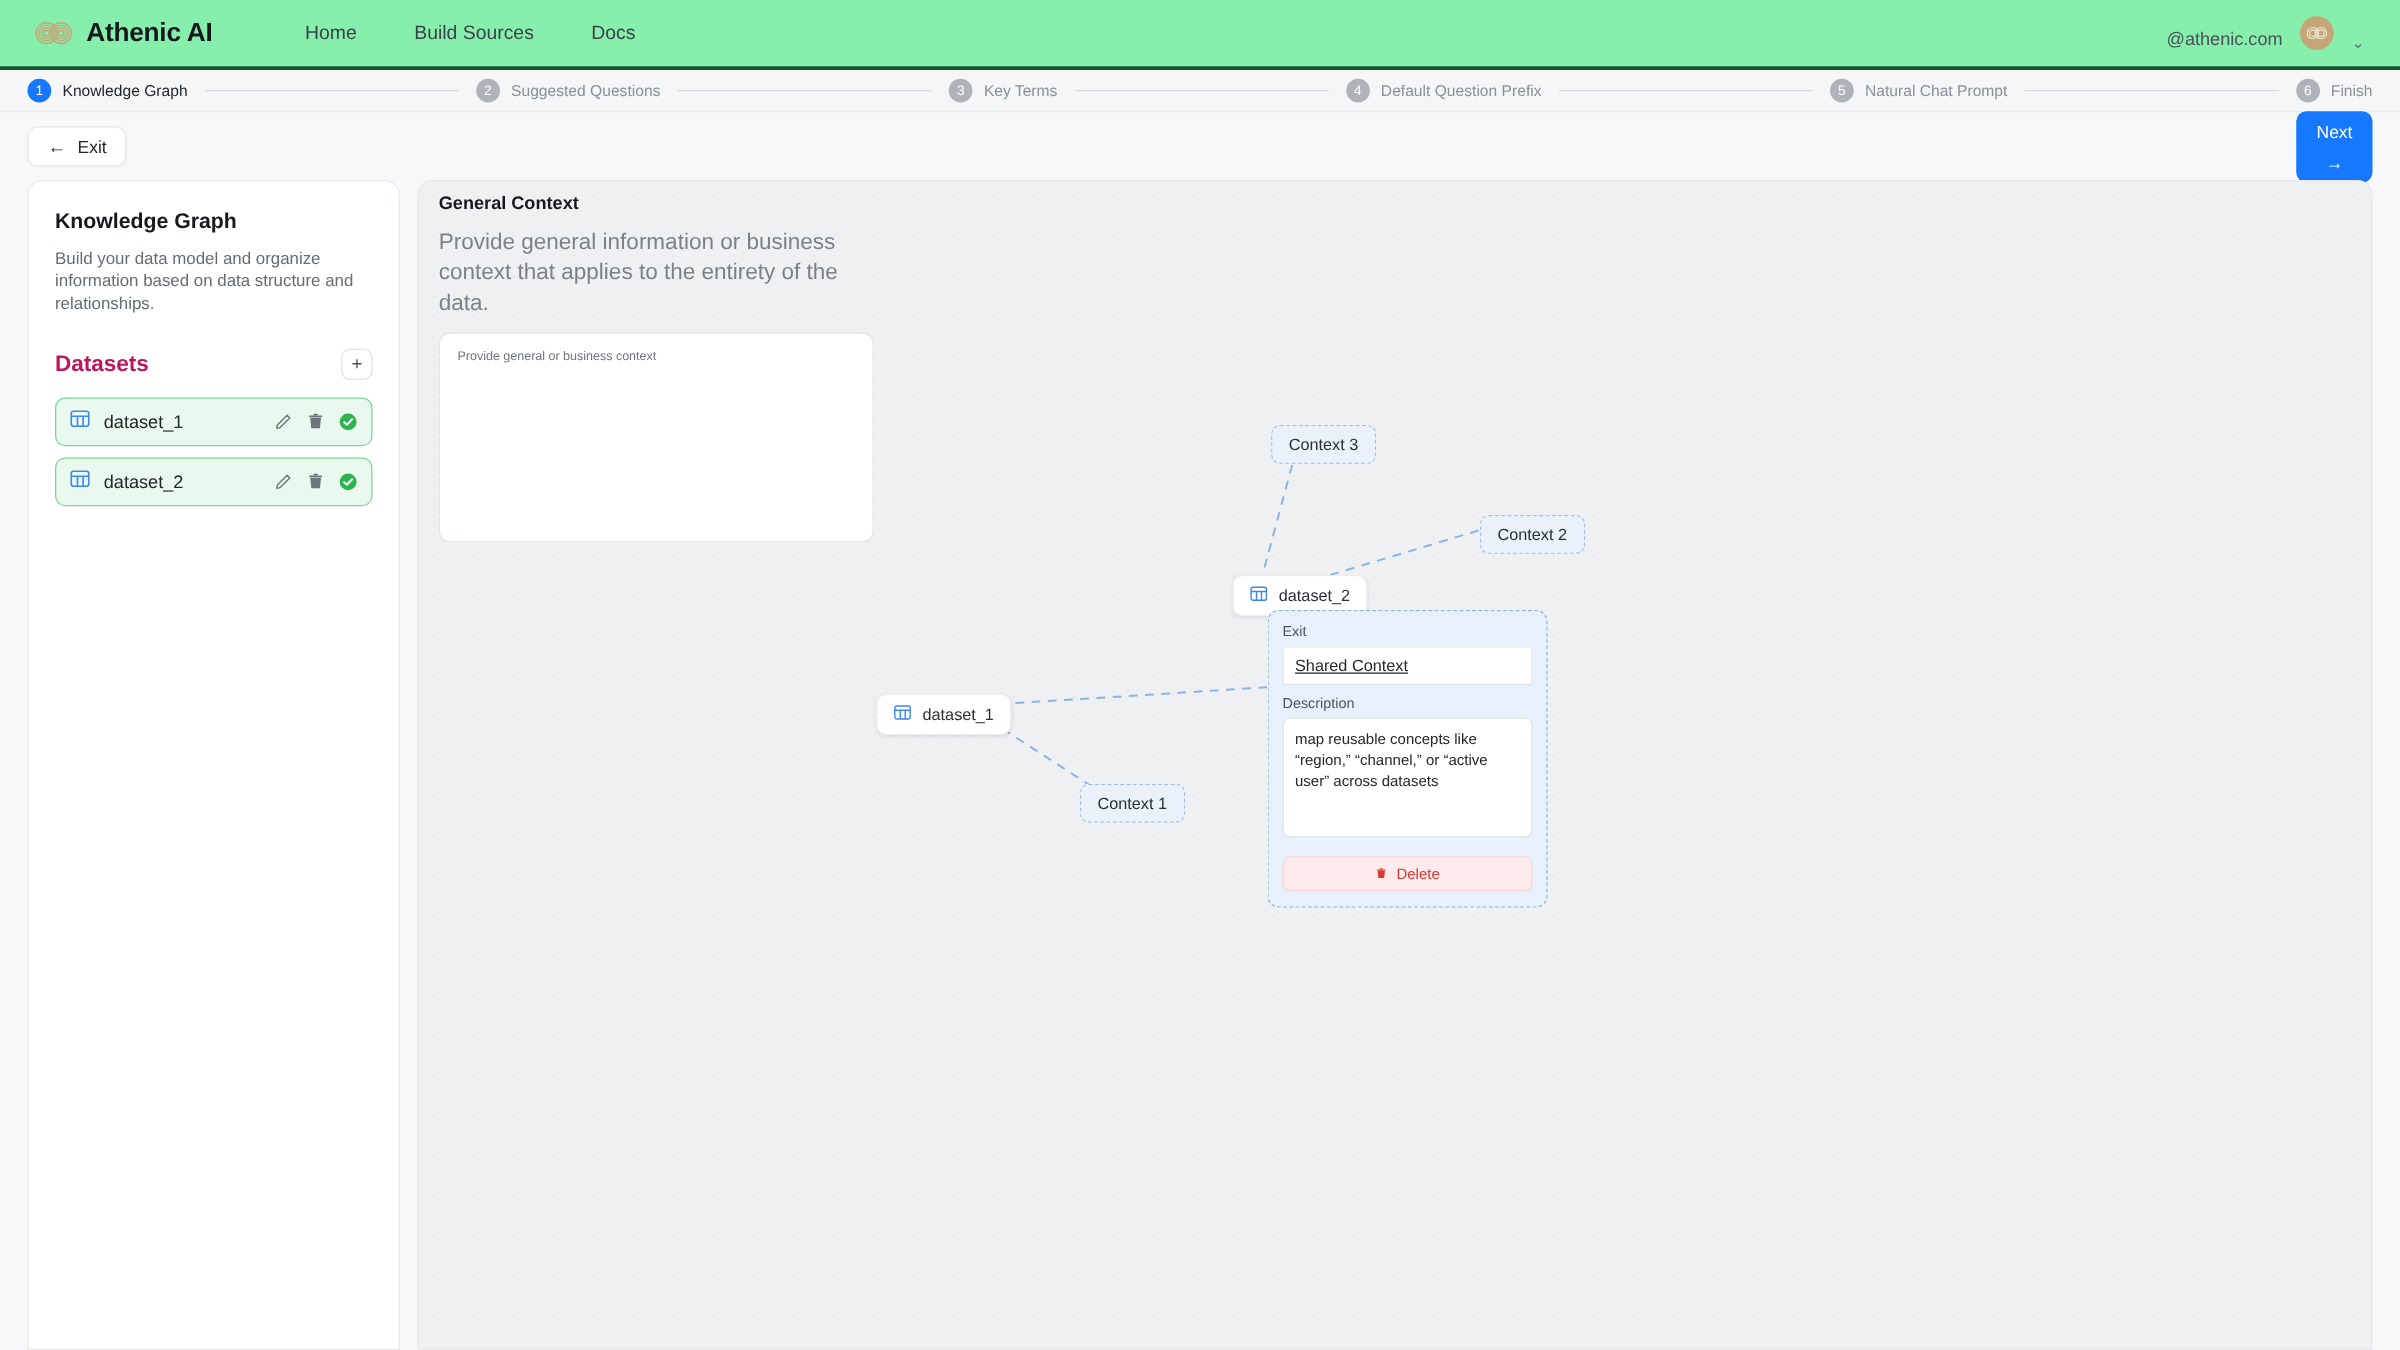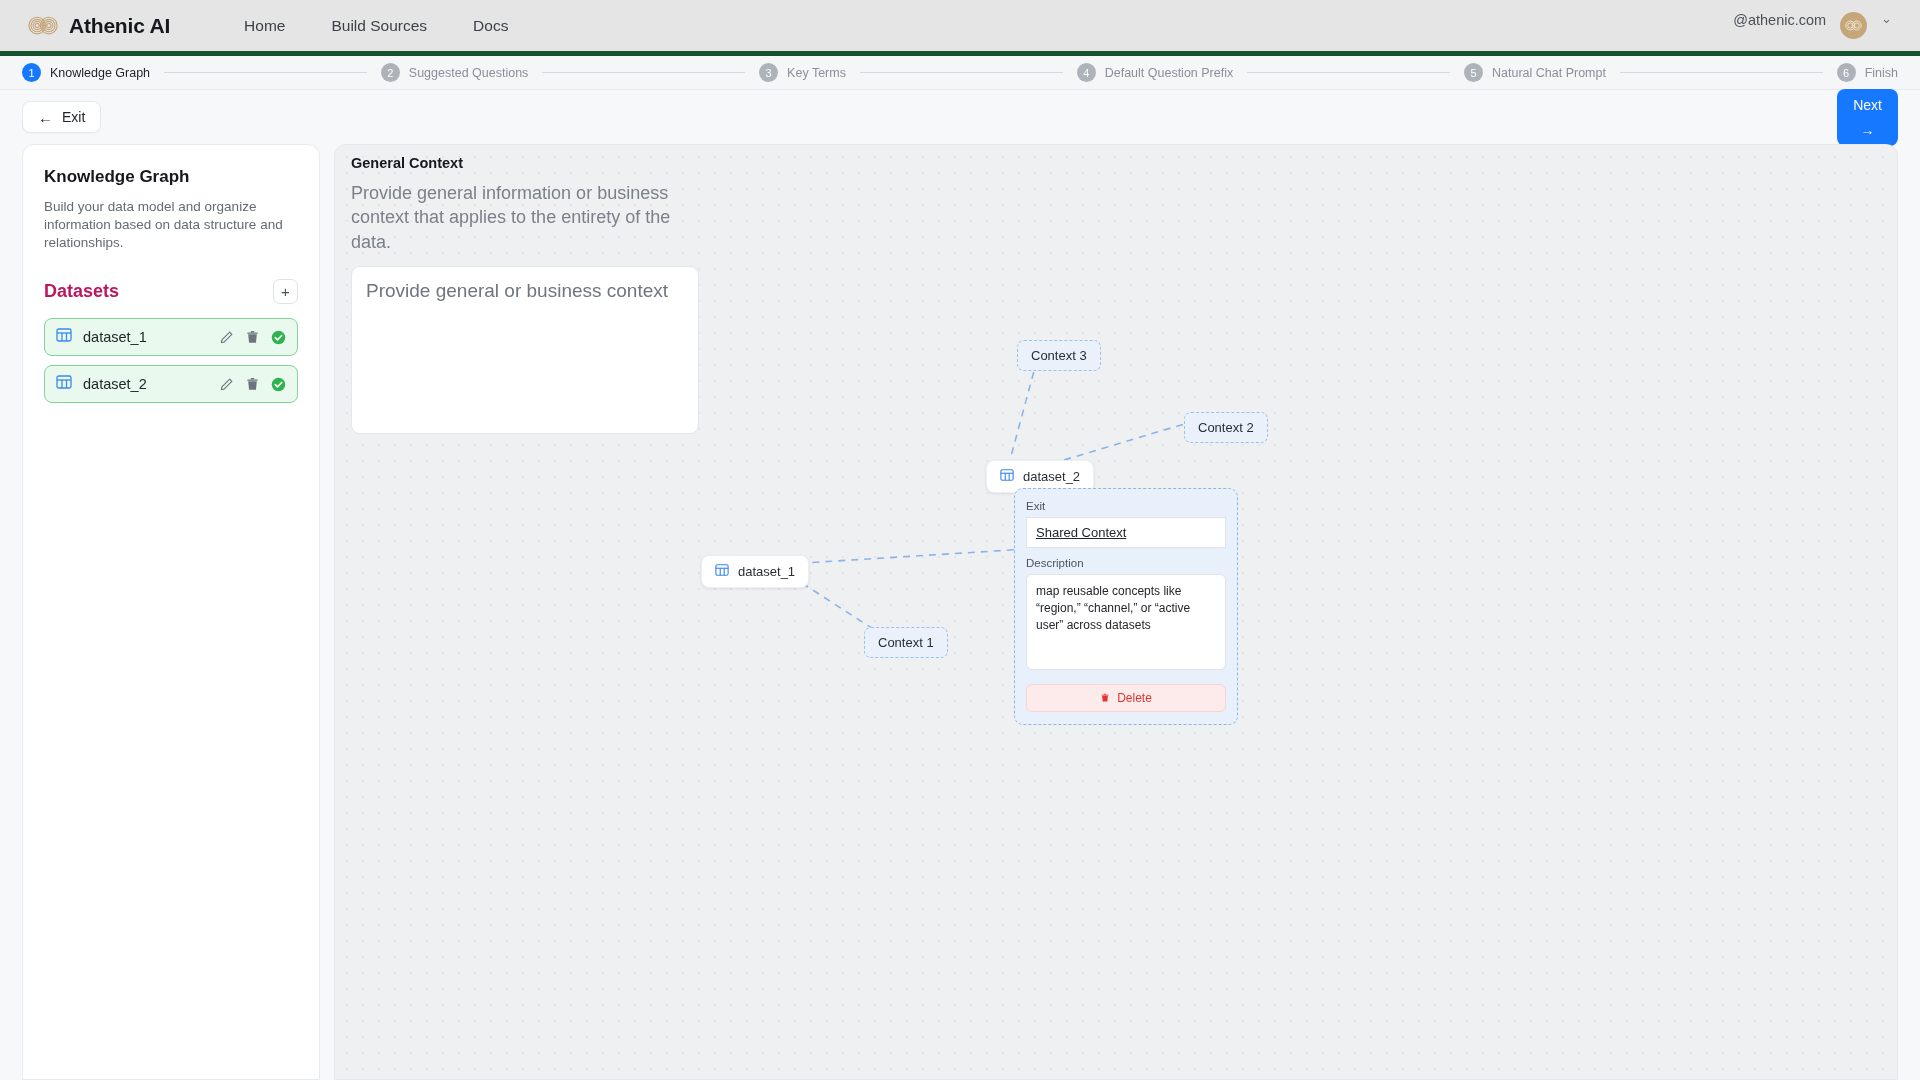--- a/index.html
+++ b/index.html
@@ -7,38 +7,38 @@
     width: 1920px; height: 1080px;
     font-family: "Liberation Sans", "DejaVu Sans", sans-serif;
     background: #f7f8fa;
     overflow: hidden;
     -webkit-font-smoothing: antialiased;
   }
 
   
   .topbar {
     height: 56px;
-    background: #e5e5e5;
-    border-bottom: 5px solid #14532d;
+    background: #86efac;
+    border-bottom: 3px solid #14532d;
     display: flex;
     align-items: center;
     padding: 0 28px;
     position: relative;
   }
   .brand { display: flex; align-items: center; gap: 11px; }
   .brand-logo { width: 30px; height: 19px; display: block; }
   .brand-name {
     font-size: 21px; font-weight: bold; color: #16181d; letter-spacing: -0.2px;
   }
   .nav-links { display: flex; align-items: center; gap: 46px; margin-left: 74px; }
   .nav-link {
     font-size: 15.5px; color: #3c4149; cursor: pointer; white-space: nowrap;
   }
   .topbar-right {
-    margin-left: auto; display: flex; align-items: flex-start; gap: 14px;
+    margin-left: auto; display: flex; align-items: flex-end; gap: 14px;
   }
   .account-email { font-size: 14.5px; color: #4b5159; }
   .avatar {
     width: 27px; height: 27px; border-radius: 50%;
     background: #c5a678; display: flex; align-items: center; justify-content: center;
   }
   .avatar svg { width: 17px; height: 11px; }
   .chev { color: #6b7280; font-size: 13px; line-height: 1; }
 
   
@@ -144,21 +144,21 @@
   .context-block {
     position: absolute; left: 16px; top: 10px; width: 360px;
   }
   .ctx-title { font-size: 14.5px; font-weight: bold; color: #16181d; }
   .ctx-sub {
     margin-top: 10px; font-size: 18px; line-height: 1.35; color: #7b818a;
   }
   .ctx-textarea {
     margin-top: 12px; width: 348px; height: 168px;
     background: #ffffff; border: 1px solid #e4e6ea; border-radius: 9px;
-    padding: 13px 14px; font-size: 19px; color: #6f757e;
+    padding: 13px 14px; font-size: 10px; color: #6f757e;
     font-family: inherit; resize: none; outline: none;
   }
   .ctx-textarea::placeholder { color: #6f757e; }
 
   
   .edges { position: absolute; inset: 0; width: 100%; height: 100%; pointer-events: none; }
 
   
   .node {
     position: absolute;

